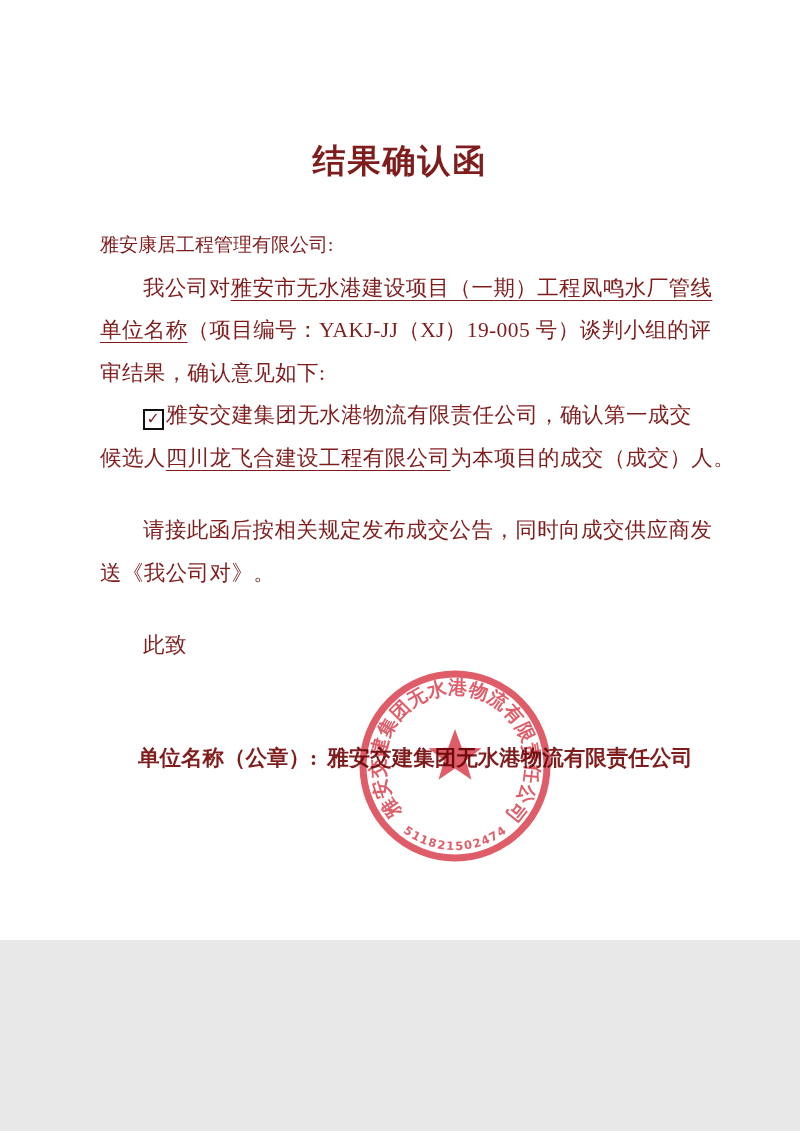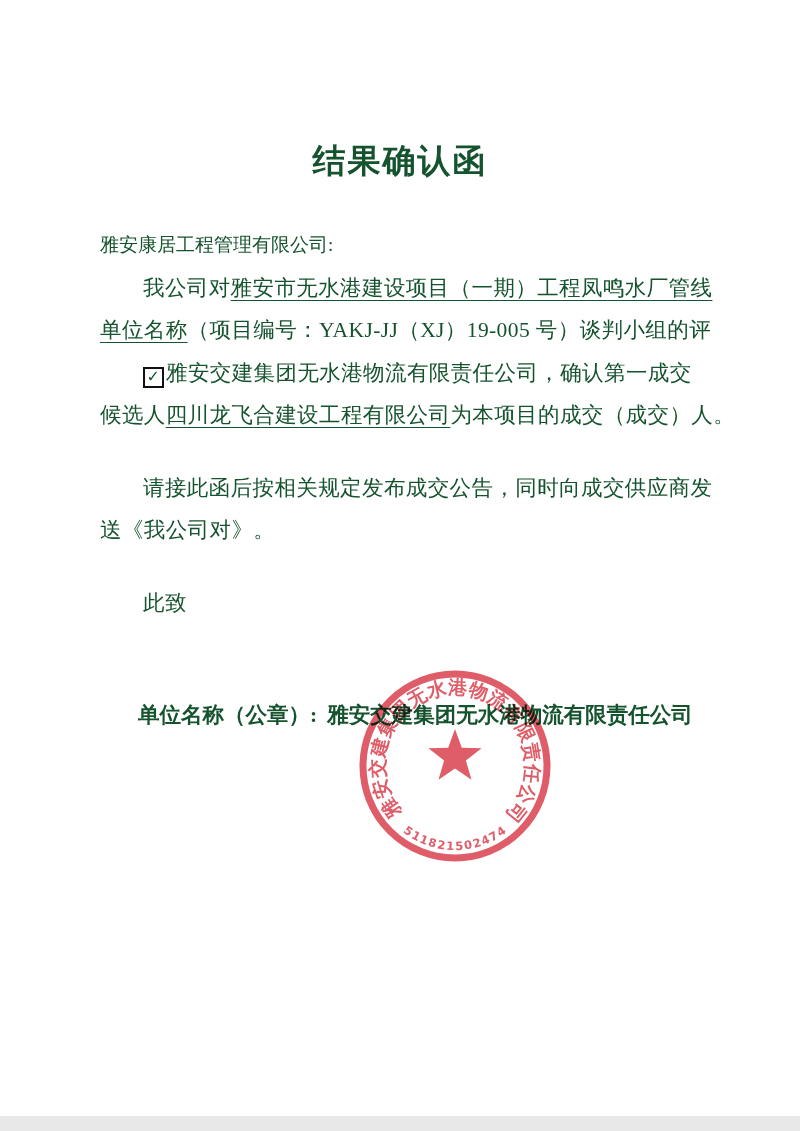--- a/index.html
+++ b/index.html
@@ -1,23 +1,23 @@
 <!DOCTYPE html>
 <html><head>
 <meta charset="utf-8">
 <style>
   html,body { margin:0; padding:0; background:#e8e8e8; }
   .page {
     position: relative;
     width: 800px;
-    height: 1116px;
+    height: 940px;
     margin: 0 auto;
     background: #ffffff;
     font-family: "Liberation Serif", "DejaVu Serif", serif;
-    color: #14532d;
+    color: #7f1d1d;
     overflow: hidden;
   }
   .doc {
     position: relative;
     padding: 138px 100px 0 100px;
   }
   .title {
     font-size: 33px;
     font-weight: bold;
     text-align: center;
@@ -95,20 +95,21 @@
 <div class="page">
   <div class="doc">
 
     <div class="title">结果确认函</div>
 
     <div class="salutation">雅安康居工程管理有限公司:</div>
 
     <div class="body-lines">
         <div class="line indent"><span>我公司对</span><span class="u">雅安市无水港建设项目（一期）工程凤鸣水厂管线</span></div>
         <div class="line"><span class="u">单位名称</span><span>（项目编号：YAKJ-JJ（XJ）19-005 号）谈判小组的评</span></div>
+        <div class="line"><span>审结果，确认意见如下:</span></div>
         <div class="line indent"><span class="checkbox">✓</span><span>雅安交建集团无水港物流有限责任公司，确认第一成交</span></div>
         <div class="line"><span>候选人</span><span class="u">四川龙飞合建设工程有限公司</span><span>为本项目的成交（成交）人。</span></div>
         <div class="line indent gap"><span>请接此函后按相关规定发布成交公告，同时向成交供应商发</span></div>
         <div class="line"><span>送《我公司对》。</span></div>
         <div class="line indent gap"><span>此致</span></div>
       </div>
 
     <div class="signature">
       <div class="sig-line">
         <span class="sig-label">单位名称（公章）:</span><span class="sig-value">雅安交建集团无水港物流有限责任公司</span>

